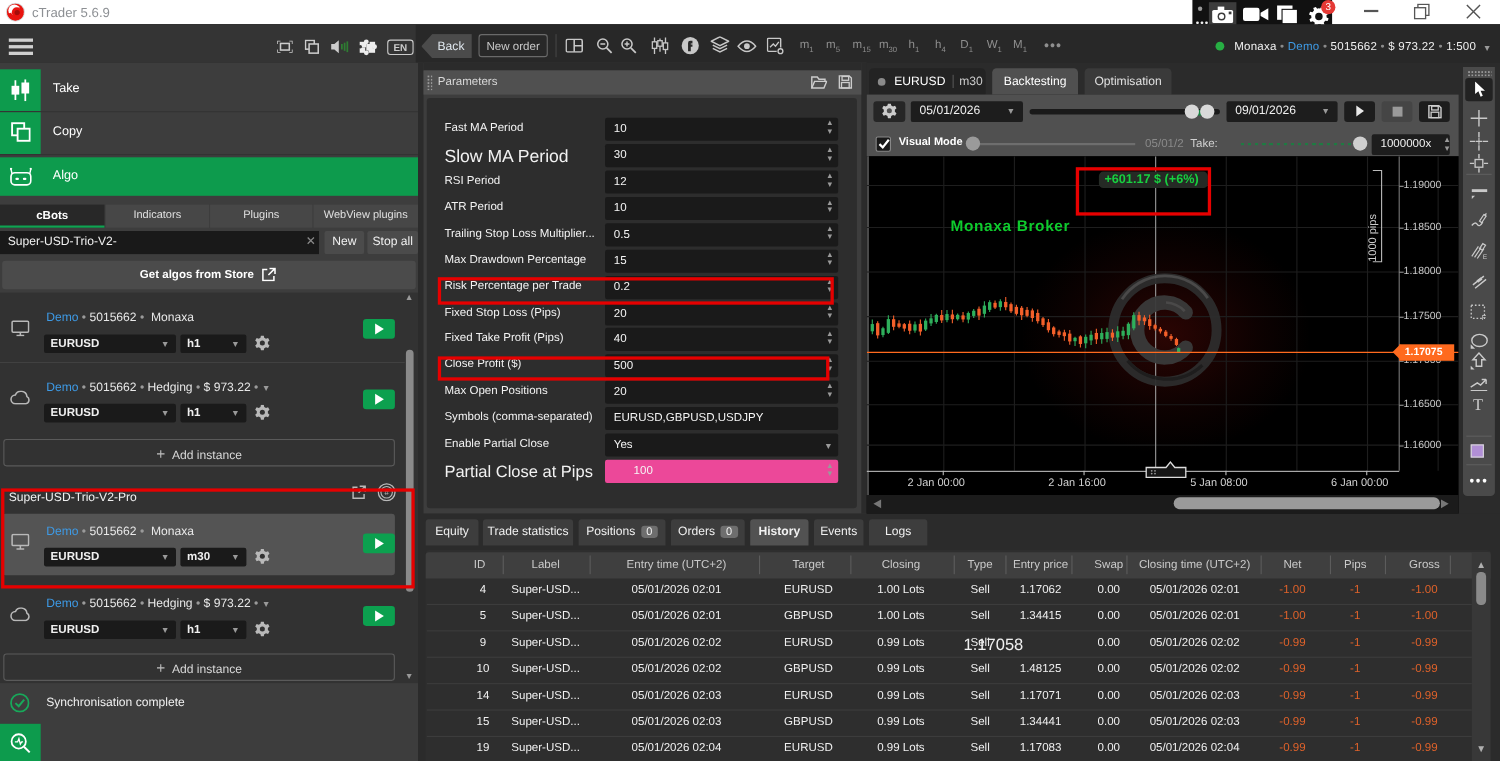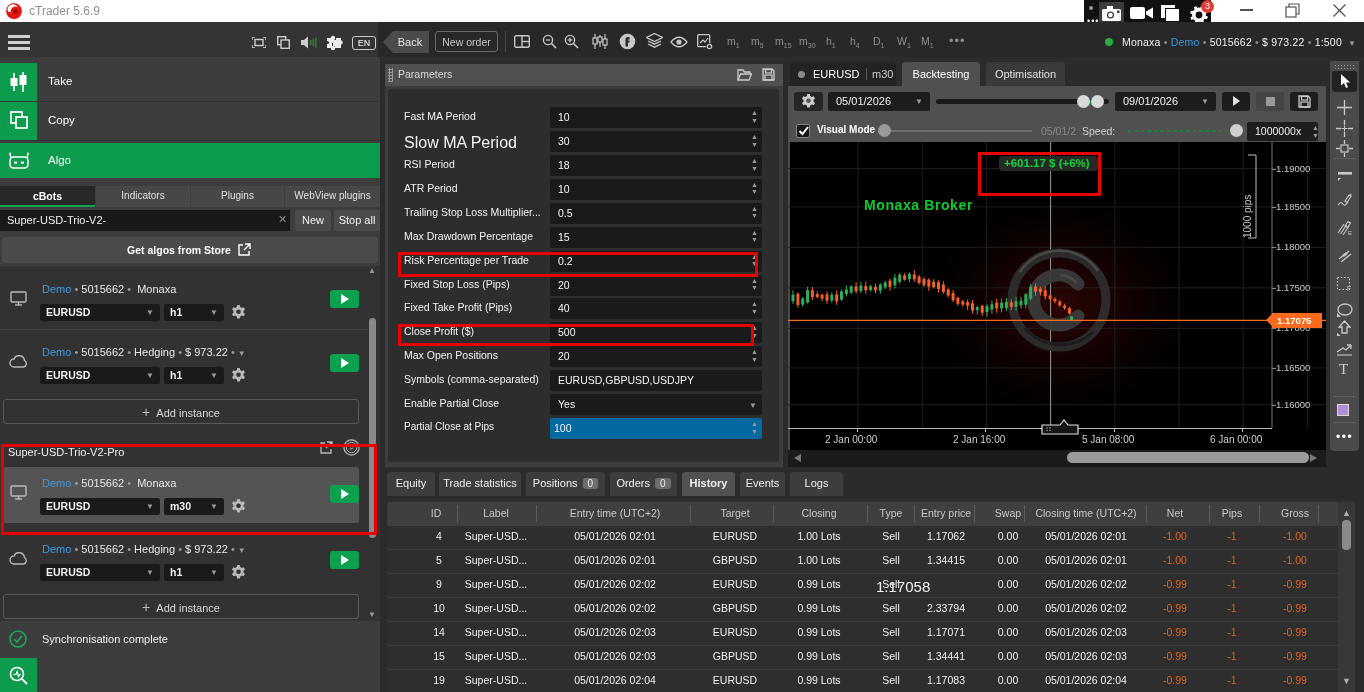--- a/index.html
+++ b/index.html
@@ -302,21 +302,21 @@
 </svg>
 
 <div class="abs" style="left:388px;top:89px;width:391px;height:373px;background:#2d2d2d;border-radius:3px"></div>
 <div class="abs" style="left:404px;top:110.0px;font-size:10.5px;color:#f2f2f2">Fast MA Period</div>
 <div class="abs" style="left:550px;top:107.0px;width:212px;height:21px;background:#1a1a1a;border-radius:2px;color:#f5f5f5;font-size:10.5px;line-height:21px;padding-left:8px">10</div>
 <div class="abs" style="left:751px;top:109.0px;color:#9a9a9a;font-size:7px;line-height:1.1">▲<br>▼</div>
 <div class="abs" style="left:404px;top:133.9px;font-size:16px;color:#f2f2f2">Slow MA Period</div>
 <div class="abs" style="left:550px;top:130.9px;width:212px;height:21px;background:#1a1a1a;border-radius:2px;color:#f5f5f5;font-size:10.5px;line-height:21px;padding-left:8px">30</div>
 <div class="abs" style="left:751px;top:132.9px;color:#9a9a9a;font-size:7px;line-height:1.1">▲<br>▼</div>
 <div class="abs" style="left:404px;top:157.9px;font-size:10.5px;color:#f2f2f2">RSI Period</div>
-<div class="abs" style="left:550px;top:154.9px;width:212px;height:21px;background:#1a1a1a;border-radius:2px;color:#f5f5f5;font-size:10.5px;line-height:21px;padding-left:8px">18</div>
+<div class="abs" style="left:550px;top:154.9px;width:212px;height:21px;background:#1a1a1a;border-radius:2px;color:#f5f5f5;font-size:10.5px;line-height:21px;padding-left:8px">12</div>
 <div class="abs" style="left:751px;top:156.9px;color:#9a9a9a;font-size:7px;line-height:1.1">▲<br>▼</div>
 <div class="abs" style="left:404px;top:181.8px;font-size:10.5px;color:#f2f2f2">ATR Period</div>
 <div class="abs" style="left:550px;top:178.8px;width:212px;height:21px;background:#1a1a1a;border-radius:2px;color:#f5f5f5;font-size:10.5px;line-height:21px;padding-left:8px">10</div>
 <div class="abs" style="left:751px;top:180.8px;color:#9a9a9a;font-size:7px;line-height:1.1">▲<br>▼</div>
 <div class="abs" style="left:404px;top:205.7px;font-size:10.5px;color:#f2f2f2">Trailing Stop Loss Multiplier...</div>
 <div class="abs" style="left:550px;top:202.7px;width:212px;height:21px;background:#1a1a1a;border-radius:2px;color:#f5f5f5;font-size:10.5px;line-height:21px;padding-left:8px">0.5</div>
 <div class="abs" style="left:751px;top:204.7px;color:#9a9a9a;font-size:7px;line-height:1.1">▲<br>▼</div>
 <div class="abs" style="left:404px;top:229.7px;font-size:10.5px;color:#f2f2f2">Max Drawdown Percentage</div>
 <div class="abs" style="left:550px;top:226.7px;width:212px;height:21px;background:#1a1a1a;border-radius:2px;color:#f5f5f5;font-size:10.5px;line-height:21px;padding-left:8px">15</div>
 <div class="abs" style="left:751px;top:228.7px;color:#9a9a9a;font-size:7px;line-height:1.1">▲<br>▼</div>
@@ -333,22 +333,22 @@
 <div class="abs" style="left:550px;top:322.4px;width:212px;height:21px;background:#1a1a1a;border-radius:2px;color:#f5f5f5;font-size:10.5px;line-height:21px;padding-left:8px">500</div>
 <div class="abs" style="left:751px;top:324.4px;color:#9a9a9a;font-size:7px;line-height:1.1">▲<br>▼</div>
 <div class="abs" style="left:404px;top:349.3px;font-size:10.5px;color:#f2f2f2">Max Open Positions</div>
 <div class="abs" style="left:550px;top:346.3px;width:212px;height:21px;background:#1a1a1a;border-radius:2px;color:#f5f5f5;font-size:10.5px;line-height:21px;padding-left:8px">20</div>
 <div class="abs" style="left:751px;top:348.3px;color:#9a9a9a;font-size:7px;line-height:1.1">▲<br>▼</div>
 <div class="abs" style="left:404px;top:373.2px;font-size:10.5px;color:#f2f2f2">Symbols (comma-separated)</div>
 <div class="abs" style="left:550px;top:370.2px;width:212px;height:21px;background:#1a1a1a;border-radius:2px;color:#f5f5f5;font-size:10.5px;line-height:21px;padding-left:8px">EURUSD,GBPUSD,USDJPY</div>
 <div class="abs" style="left:404px;top:397.2px;font-size:10.5px;color:#f2f2f2">Enable Partial Close</div>
 <div class="abs" style="left:550px;top:394.2px;width:212px;height:21px;background:#1a1a1a;border-radius:2px;color:#f5f5f5;font-size:10.5px;line-height:21px;padding-left:8px">Yes</div>
 <div class="abs" style="left:749px;top:400.7px;color:#9a9a9a;font-size:8px">▼</div>
-<div class="abs" style="left:404px;top:421.1px;font-size:10px;color:#f2f2f2">Partial Close at Pips</div>
-<div class="abs" style="left:550px;top:418.1px;width:212px;height:21px;background:#0369a1;border-radius:2px;color:#f5f5f5;font-size:10.5px;line-height:21px;padding-left:4px">100</div>
+<div class="abs" style="left:404px;top:421.1px;font-size:15px;color:#f2f2f2">Partial Close at Pips</div>
+<div class="abs" style="left:550px;top:418.1px;width:212px;height:21px;background:#ec4899;border-radius:2px;color:#f5f5f5;font-size:10.5px;line-height:21px;padding-left:26px">100</div>
 <div class="abs" style="left:751px;top:420.1px;color:#9a9a9a;font-size:7px;line-height:1.1">▲<br>▼</div>
 
 <div class="abs" style="left:788px;top:57px;width:576px;height:410px;background:#2b2b2b"></div>
 
 <div class="abs" style="left:790px;top:62px;width:106px;height:24px;background:#232323;border-radius:4px 4px 0 0"></div>
 <div class="abs" style="left:798px;top:71px;width:7px;height:7px;border-radius:50%;background:#8a8a8a"></div>
 <div class="abs" style="left:813px;top:68px;color:#fff;font-size:11px">EURUSD</div>
 <div class="abs" style="left:866px;top:68px;width:1px;height:12px;background:#555"></div>
 <div class="abs" style="left:872px;top:68px;color:#ccc;font-size:11px">m30</div>
 <div class="abs" style="left:902px;top:62px;width:78px;height:24px;background:#505050;border-radius:4px 4px 0 0;color:#fff;font-size:11px;text-align:center;line-height:24px">Backtesting</div>
@@ -379,21 +379,21 @@
 </svg>
 
 <div class="abs" style="left:796px;top:124px;width:14px;height:14px;background:#191919;border:1px solid #888;border-radius:2px"></div>
 <svg class="abs" style="left:797px;top:124px" width="13" height="13" viewBox="0 0 13 13">
  <path d="M2.5 7 L5.5 10 L11 3" fill="none" stroke="#fff" stroke-width="2"></path>
 </svg>
 <div class="abs" style="left:817px;top:124px;color:#fff;font-size:10px;font-weight:bold">Visual Mode</div>
 <div class="abs" style="left:884px;top:130px;width:148px;height:2px;background:#6e6e6e"></div>
 <div class="abs" style="left:878px;top:124px;width:13px;height:13px;border-radius:50%;background:#9a9a9a"></div>
 <div class="abs" style="left:1041px;top:125px;color:#8a8a8a;font-size:10.5px;width:36px;overflow:hidden;white-space:nowrap">05/01/2</div>
-<div class="abs" style="left:1082px;top:125px;color:#d0d0d0;font-size:10.5px">Speed:</div>
+<div class="abs" style="left:1082px;top:125px;color:#d0d0d0;font-size:10.5px">Take:</div>
 <div class="abs" style="left:1128px;top:130px;width:108px;height:2px;background:repeating-linear-gradient(90deg,#1f7a42 0 3px,transparent 3px 6.5px)"></div>
 <div class="abs" style="left:1230px;top:124px;width:13px;height:13px;border-radius:50%;background:#cfcfcf"></div>
 <div class="abs" style="left:1247px;top:122px;width:71px;height:19px;background:#1d1d1d;border-radius:2px;color:#f0f0f0;font-size:10.5px;line-height:19px;padding-left:8px">1000000x</div>
 <div class="abs" style="left:1312px;top:124px;color:#9a9a9a;font-size:7px;line-height:1.1">▲<br>▼</div>
 
 <div class="abs" style="left:1330px;top:61px;width:29px;height:390px;background:#4a4a4a;border-radius:0 0 4px 4px"></div>
 <div class="abs" style="left:1334px;top:64px;width:22px;height:6px;background-image:radial-gradient(circle,#9a9a9a 0.8px,transparent 1px);background-size:3px 3px"></div>
 <div class="abs" style="left:1332px;top:71px;width:25px;height:21px;background:#222;border-radius:3px"></div>
 <svg class="abs" style="left:1340px;top:74px" width="12" height="15" viewBox="0 0 12 15">
  <path d="M1 0 L1 11.5 L4 9 L6 14 L8 13 L6 8.5 L10 8.5 Z" fill="#fff"></path>
@@ -722,21 +722,21 @@
 <div class="abs" style="left:1105px;top:578px;width:140px;text-align:center;color:#e0622a;font-size:10.5px">-0.99</div>
 <div class="abs" style="left:1162px;top:578px;width:140px;text-align:center;color:#e0622a;font-size:10.5px">-1</div>
 <div class="abs" style="left:1225px;top:578px;width:140px;text-align:center;color:#e0622a;font-size:10.5px">-0.99</div>
 <div class="abs" style="left:388px;top:597px;width:950px;height:1px;background:#3c3c3c"></div>
 <div class="abs" style="left:369px;top:602px;width:140px;text-align:center;color:#f0f0f0;font-size:10.5px">10</div>
 <div class="abs" style="left:426px;top:602px;width:140px;text-align:center;color:#f0f0f0;font-size:10.5px">Super-USD...</div>
 <div class="abs" style="left:545px;top:602px;width:140px;text-align:center;color:#f0f0f0;font-size:10.5px">05/01/2026 02:02</div>
 <div class="abs" style="left:665px;top:602px;width:140px;text-align:center;color:#f0f0f0;font-size:10.5px">GBPUSD</div>
 <div class="abs" style="left:749px;top:602px;width:140px;text-align:center;color:#f0f0f0;font-size:10.5px">0.99 Lots</div>
 <div class="abs" style="left:821px;top:602px;width:140px;text-align:center;color:#f0f0f0;font-size:10.5px">Sell</div>
-<div class="abs" style="left:876px;top:602px;width:140px;text-align:center;color:#f0f0f0;font-size:10.5px">2.33794</div>
+<div class="abs" style="left:876px;top:602px;width:140px;text-align:center;color:#f0f0f0;font-size:10.5px">1.48125</div>
 <div class="abs" style="left:938px;top:602px;width:140px;text-align:center;color:#f0f0f0;font-size:10.5px">0.00</div>
 <div class="abs" style="left:1016px;top:602px;width:140px;text-align:center;color:#f0f0f0;font-size:10.5px">05/01/2026 02:02</div>
 <div class="abs" style="left:1105px;top:602px;width:140px;text-align:center;color:#e0622a;font-size:10.5px">-0.99</div>
 <div class="abs" style="left:1162px;top:602px;width:140px;text-align:center;color:#e0622a;font-size:10.5px">-1</div>
 <div class="abs" style="left:1225px;top:602px;width:140px;text-align:center;color:#e0622a;font-size:10.5px">-0.99</div>
 <div class="abs" style="left:388px;top:621px;width:950px;height:1px;background:#3c3c3c"></div>
 <div class="abs" style="left:369px;top:626px;width:140px;text-align:center;color:#f0f0f0;font-size:10.5px">14</div>
 <div class="abs" style="left:426px;top:626px;width:140px;text-align:center;color:#f0f0f0;font-size:10.5px">Super-USD...</div>
 <div class="abs" style="left:545px;top:626px;width:140px;text-align:center;color:#f0f0f0;font-size:10.5px">05/01/2026 02:03</div>
 <div class="abs" style="left:665px;top:626px;width:140px;text-align:center;color:#f0f0f0;font-size:10.5px">EURUSD</div>

